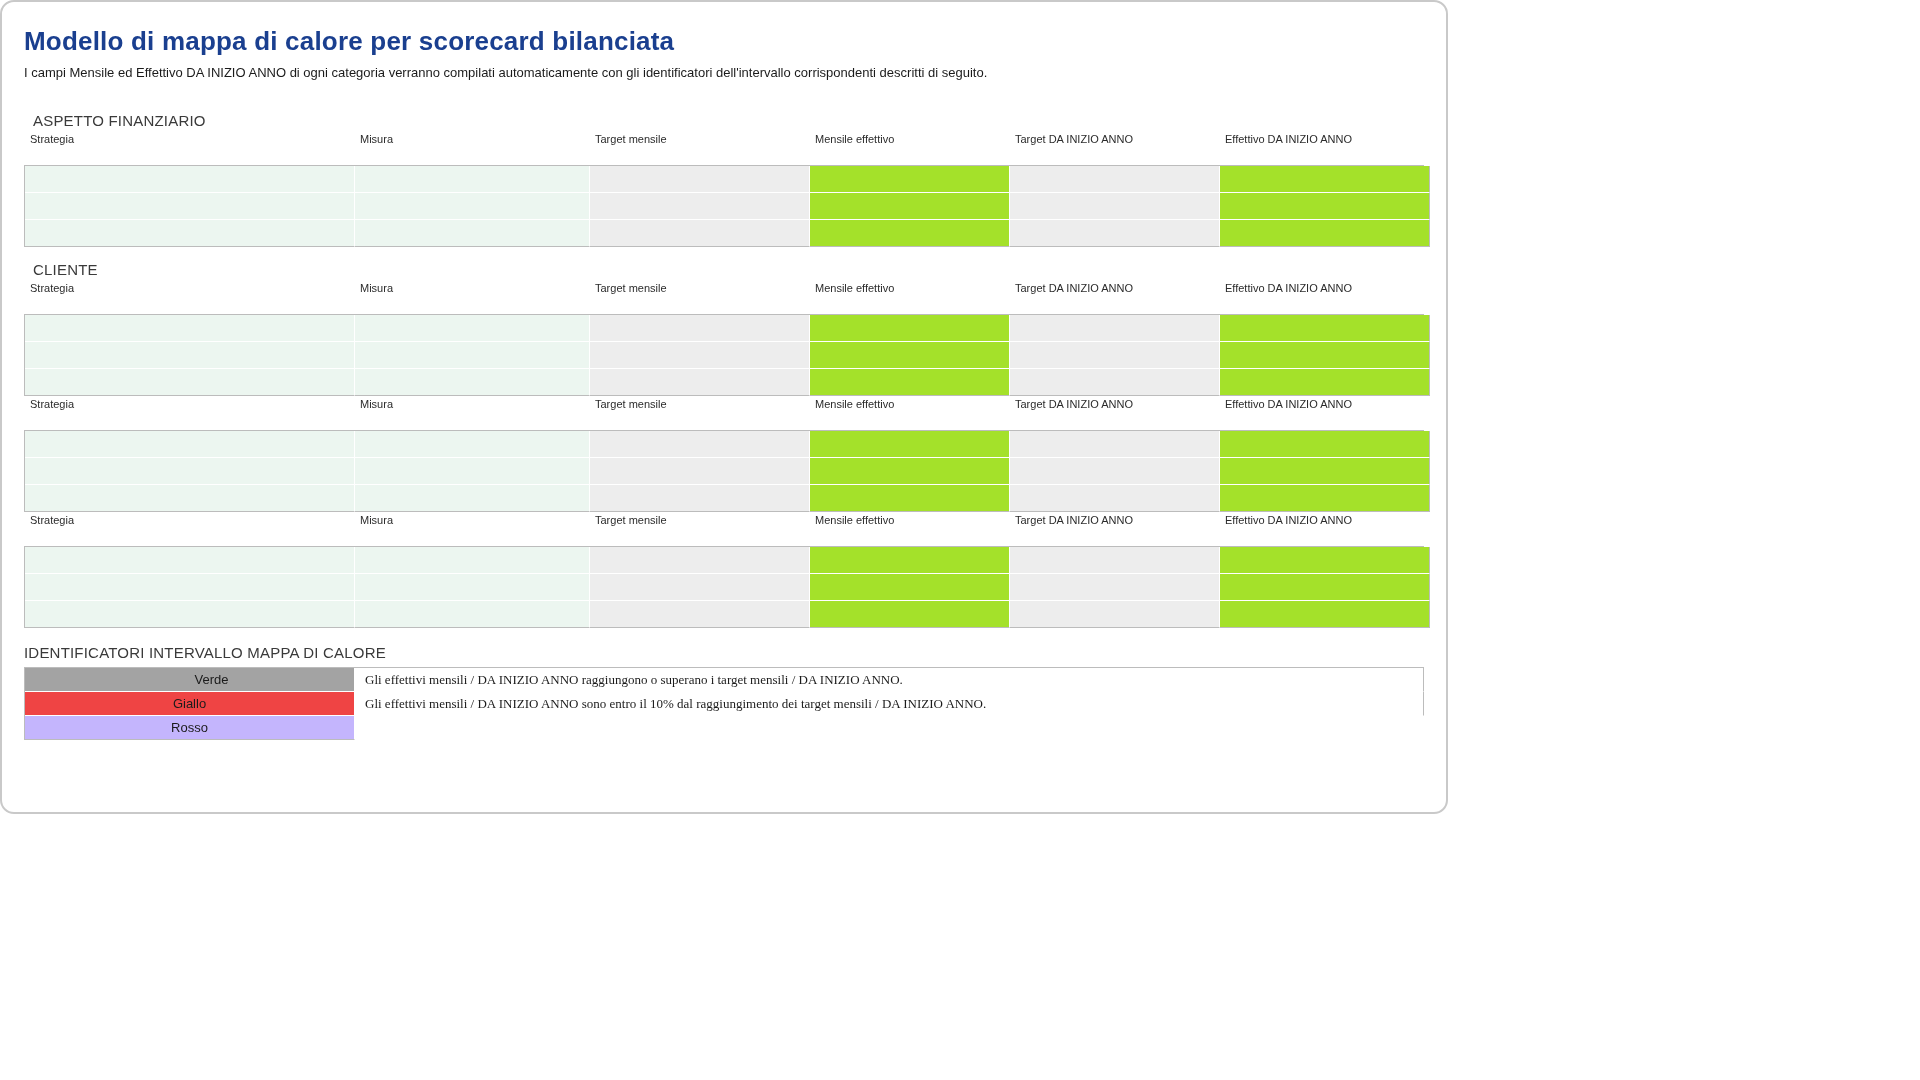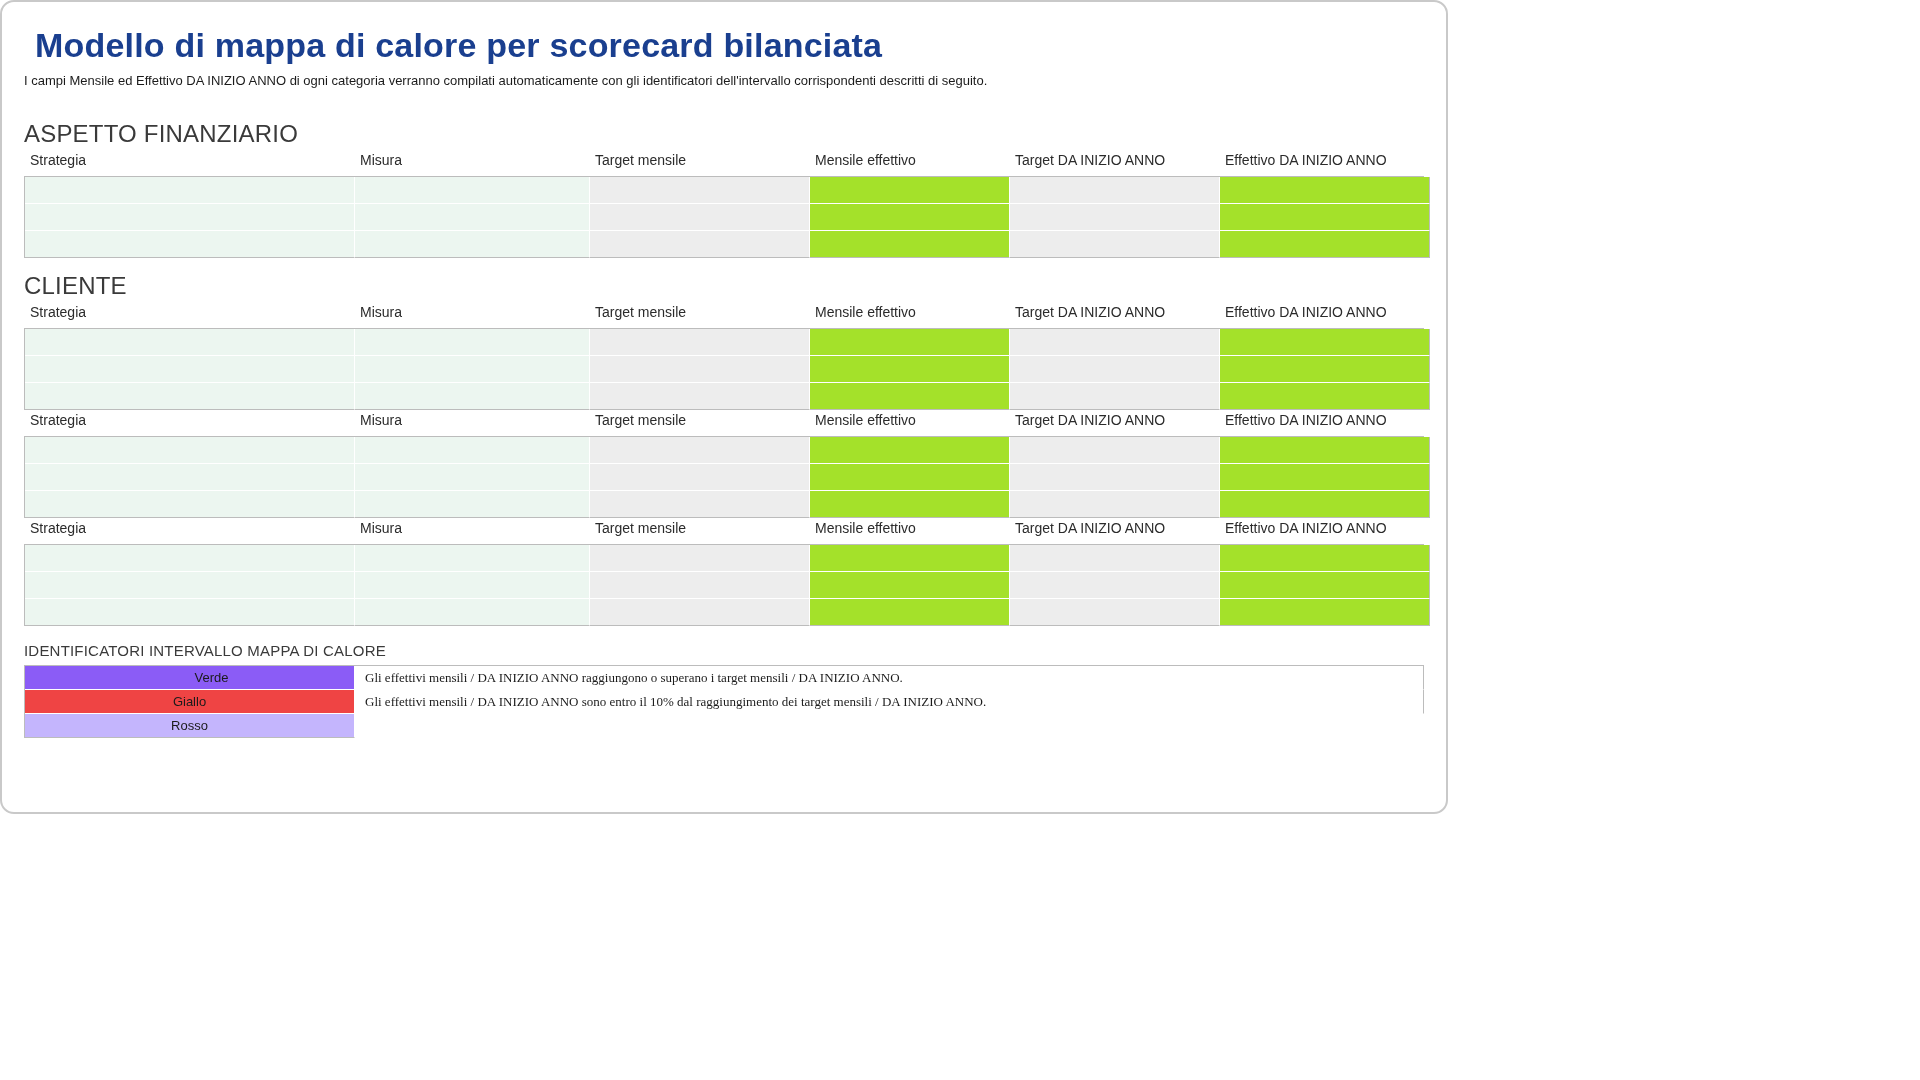--- a/index.html
+++ b/index.html
@@ -14,40 +14,40 @@
   border: 2.5px solid #c9c9c9;
   border-radius: 14px;
   padding: 18px 22px 14px 22px;
   width: 1448px;
   height: 814px;
   margin: 0;
 }
 .title {
   color: #1a3f8f;
   font-weight: 700;
-  font-size: 34px;
-  margin: 6px 0 8px 11px;
+  font-size: 26px;
+  margin: 6px 0 8px 0;
   letter-spacing: 0.2px;
 }
 .subtitle {
   font-size: 13px;
   margin: 0 0 32px 0;
 }
 .section-heading {
-  font-size: 24px;
+  font-size: 15px;
   color: #3a3a3a;
   letter-spacing: 0.2px;
-  margin: 14px 0 2px 0;
+  margin: 14px 0 2px 9px;
 }
 .col-headers {
   display: grid;
   grid-template-columns: var(--cols);
-  font-size: 14px;
+  font-size: 11px;
   color: #2b2b2b;
-  padding: 2px 0 8px 0;
+  padding: 2px 0 20px 0;
 }
 .col-headers > div {
   padding: 0 6px;
 }
 .grid {
   display: grid;
   grid-template-columns: var(--cols);
   border-top: 1.5px solid #bcbcbc;
   border-left: 1.5px solid #bcbcbc;
 }
@@ -96,21 +96,21 @@
   padding-left: 10px;
   border-right: 1.5px solid #bcbcbc;
   border-bottom: 1px solid #fff;
   background: #fff;
   font-family: Liberation Serif, serif;
 }
 .legend-row:last-child .legend-swatch,
 .legend-row:last-child .legend-text {
   border-bottom: 1.5px solid #bcbcbc;
 }
-.swatch-green  { background: #8b5cf6; padding-left: 44px; }
+.swatch-green  { background: #a3a3a3; padding-left: 44px; }
 .swatch-yellow { background: #ef4444; }
 .swatch-red    { background: #c4b5fd; }
 </style>
 </head>
 <body>
 
 <div class="page">
 
   <div class="title">Modello di mappa di calore per scorecard bilanciata</div>
   <div class="subtitle">I campi Mensile ed Effettivo DA INIZIO ANNO di ogni categoria verranno compilati automaticamente con gli identificatori dell'intervallo corrispondenti descritti di seguito.</div>

